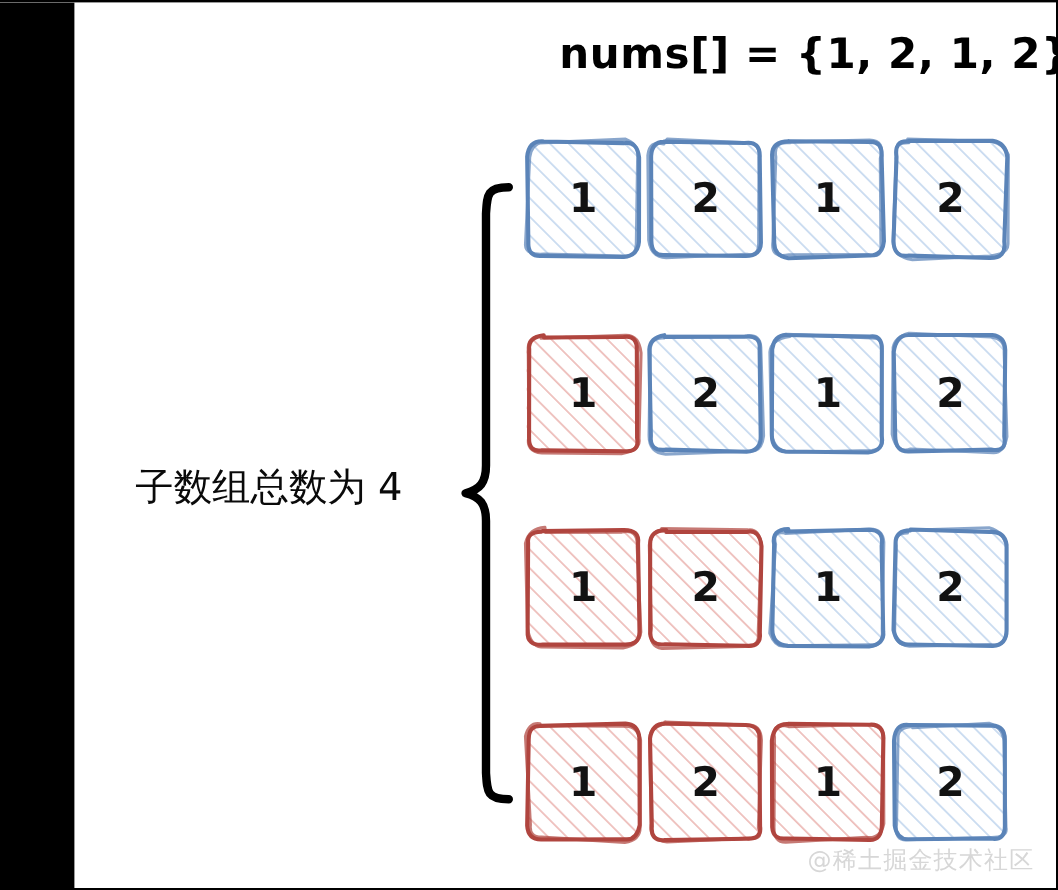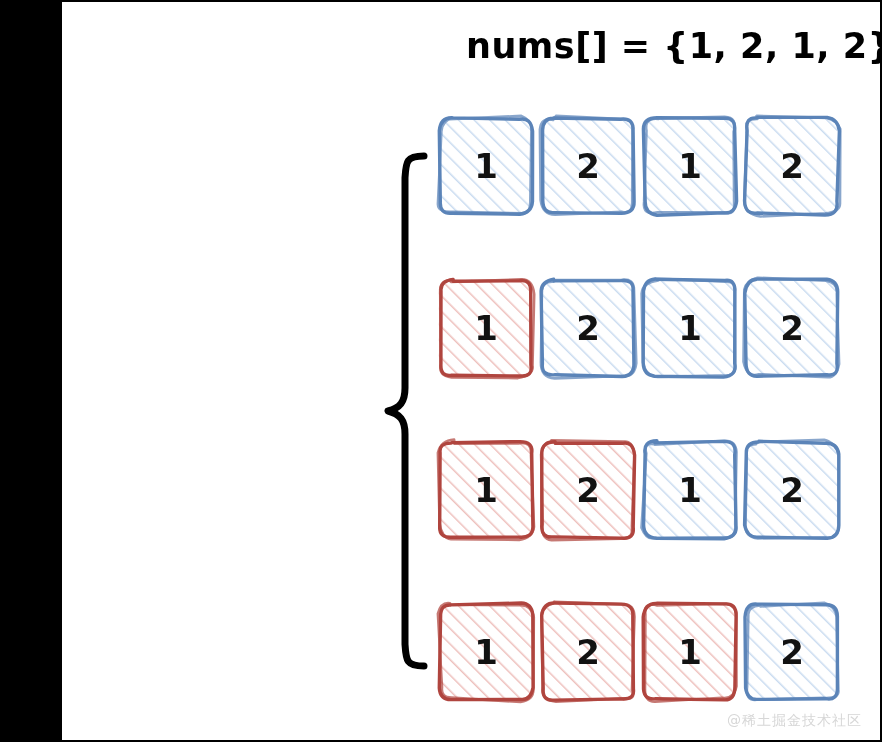--- a/index.html
+++ b/index.html
@@ -121,35 +121,36 @@
     z-index: 3;
     user-select: none;
   }
 
   
   #watermark {
     position: absolute;
     right: 18px;
     bottom: 10px;
     font-family: "DejaVu Sans", sans-serif;
-    font-size: 14px;
+    font-size: 20px;
     color: #d7d7d7;
     letter-spacing: 1px;
     white-space: nowrap;
   }
 </style>
 </head>
 <body>
 
 <div id="page">
 
   <div id="left-gutter"></div>
 
   <div id="title">nums[] = {1, 2, 1, 2}</div>
 
+  <div id="caption">子数组总数为 4</div>
 
   <svg id="brace" viewBox="0 0 44 518" preserveAspectRatio="none" aria-hidden="true">
     <path d="M 40 4
              C 22 4, 22 10, 21 26
              L 21 236
              C 21 250, 16 256, 4 259
              C 16 262, 21 268, 21 282
              L 21 492
              C 22 508, 22 514, 40 514" fill="none" stroke="#000000" stroke-width="7" stroke-linecap="round" stroke-linejoin="round"></path>
   </svg>

